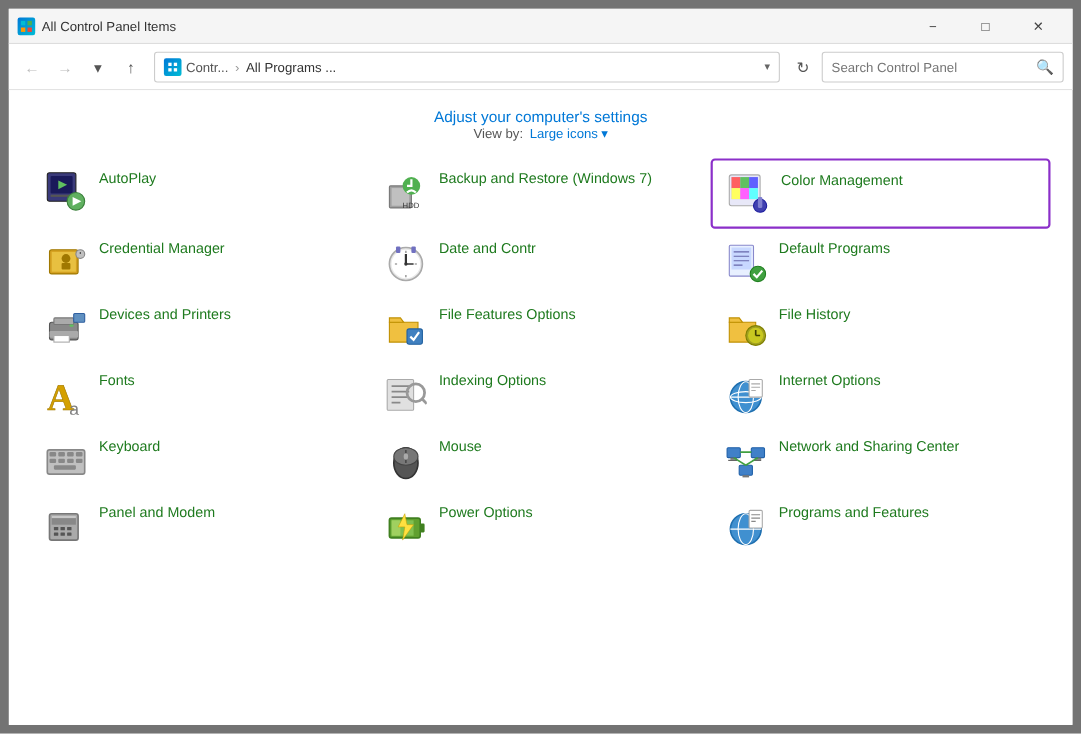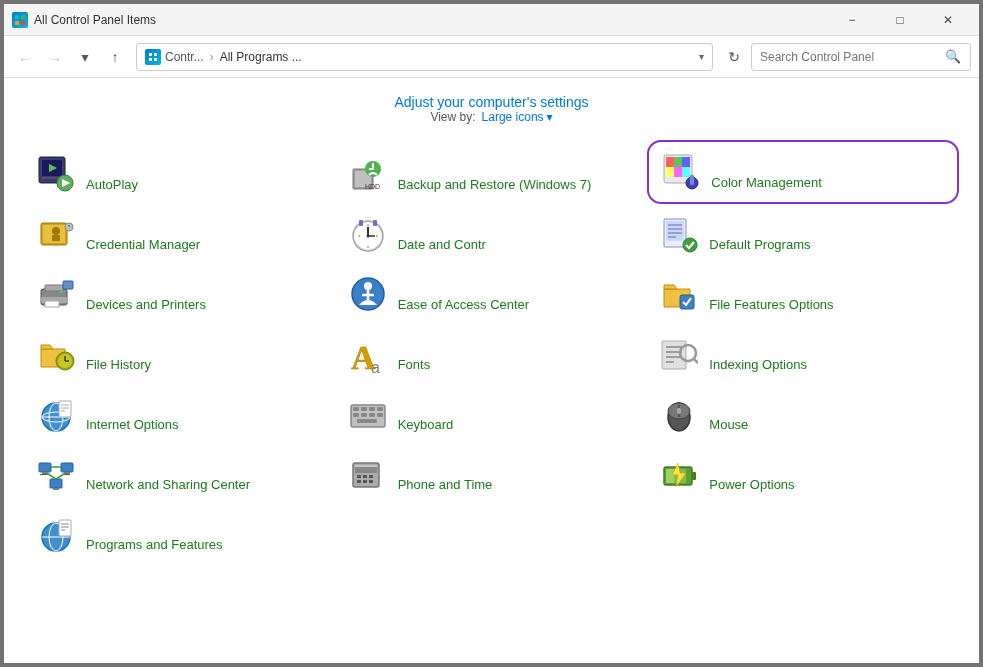--- a/index.html
+++ b/index.html
@@ -7,21 +7,21 @@
       font-family: 'Segoe UI', Arial, sans-serif;
       background: #f0f0f0;
       width: 983px;
       height: 667px;
       overflow: hidden;
     }
     .window {
       width: 983px;
       height: 667px;
       background: #fff;
-      border: 4px solid #737373;
+      border: 8px solid #737373;
       display: flex;
       flex-direction: column;
     }
     
     .title-bar {
       display: flex;
       align-items: center;
       background: #f5f5f5;
       height: 32px;
       padding: 0 8px;
@@ -202,31 +202,31 @@
     }
 
     
     .items-grid {
       display: grid;
       grid-template-columns: repeat(3, 1fr);
       gap: 0;
     }
     .panel-item {
       display: flex;
-      align-items: flex-end;
+      align-items: flex-start;
       padding: 10px 12px;
       cursor: pointer;
       border-radius: 2px;
       gap: 10px;
       min-height: 60px;
     }
     .panel-item.selected {
       background: #fff;
       border: 2px solid #8b2fc9;
-      border-radius: 14px;
+      border-radius: 4px;
     }
     .item-icon {
       width: 40px;
       height: 40px;
       flex-shrink: 0;
       display: flex;
       align-items: center;
       justify-content: center;
     }
     .item-label {
@@ -409,33 +409,20 @@
               <rect x="4" y="22" width="26" height="6" rx="1" fill="#aaa"></rect>
               <rect x="8" y="26" width="14" height="6" fill="white" stroke="#aaa" stroke-width="1"></rect>
               <rect x="22" y="16" width="4" height="2" rx="1" fill="#60c060"></rect>
 
               <rect x="26" y="6" width="10" height="8" rx="1" fill="#6090c0" stroke="#3060a0" stroke-width="1"></rect>
             </svg>
           </div>
           <span class="item-label">Devices and Printers</span>
         </div>
 
-        <div class="panel-item">
-          <div class="item-icon">
-            <svg width="38" height="38" viewBox="0 0 38 38">
-              <circle cx="19" cy="19" r="16" fill="#3a80c8" stroke="#1a60a8" stroke-width="1.5"></circle>
-
-              <circle cx="19" cy="11" r="4" fill="white"></circle>
-              <path d="M10 30 Q19 20 28 30" fill="white"></path>
-              <line x1="19" y1="15" x2="19" y2="26" stroke="white" stroke-width="2.5"></line>
-              <line x1="13" y1="20" x2="25" y2="20" stroke="white" stroke-width="2.5"></line>
-            </svg>
-          </div>
-          <span class="item-label">Ease of Access Center</span>
-        </div>
 
         <div class="panel-item">
           <div class="item-icon">
             <svg width="38" height="38" viewBox="0 0 38 38">
 
               <path d="M4 14 L4 32 L30 32 L30 14 Z" fill="#f0c040" stroke="#c09000" stroke-width="1"></path>
               <path d="M4 14 L4 10 L14 10 L17 14 Z" fill="#f0c040" stroke="#c09000" stroke-width="1"></path>
 
               <rect x="20" y="20" width="14" height="14" rx="2" fill="#4080c0" stroke="#2060a0" stroke-width="1"></rect>
               <polyline points="23,27 26,30 31,23" stroke="white" stroke-width="2" fill="none"></polyline>
@@ -567,21 +554,21 @@
               <rect x="6" y="10" width="22" height="8" fill="#888"></rect>
               <rect x="8" y="20" width="4" height="3" rx="0.5" fill="#555"></rect>
               <rect x="14" y="20" width="4" height="3" rx="0.5" fill="#555"></rect>
               <rect x="20" y="20" width="4" height="3" rx="0.5" fill="#555"></rect>
               <rect x="8" y="25" width="4" height="3" rx="0.5" fill="#555"></rect>
               <rect x="14" y="25" width="4" height="3" rx="0.5" fill="#555"></rect>
               <rect x="20" y="25" width="4" height="3" rx="0.5" fill="#555"></rect>
               <rect x="6" y="10" width="22" height="2" fill="#c8c8c8"></rect>
             </svg>
           </div>
-          <span class="item-label">Phone and Time</span>
+          <span class="item-label">Panel and Modem</span>
         </div>
 
         <div class="panel-item">
           <div class="item-icon">
             <svg width="38" height="38" viewBox="0 0 38 38">
 
               <rect x="4" y="12" width="28" height="18" rx="2" fill="#60a030" stroke="#408020" stroke-width="1.5"></rect>
               <rect x="32" y="17" width="4" height="8" rx="1" fill="#408020"></rect>
               <rect x="6" y="14" width="20" height="14" fill="#80c050"></rect>
               <rect x="6" y="14" width="8" height="14" fill="#a0d060"></rect>

